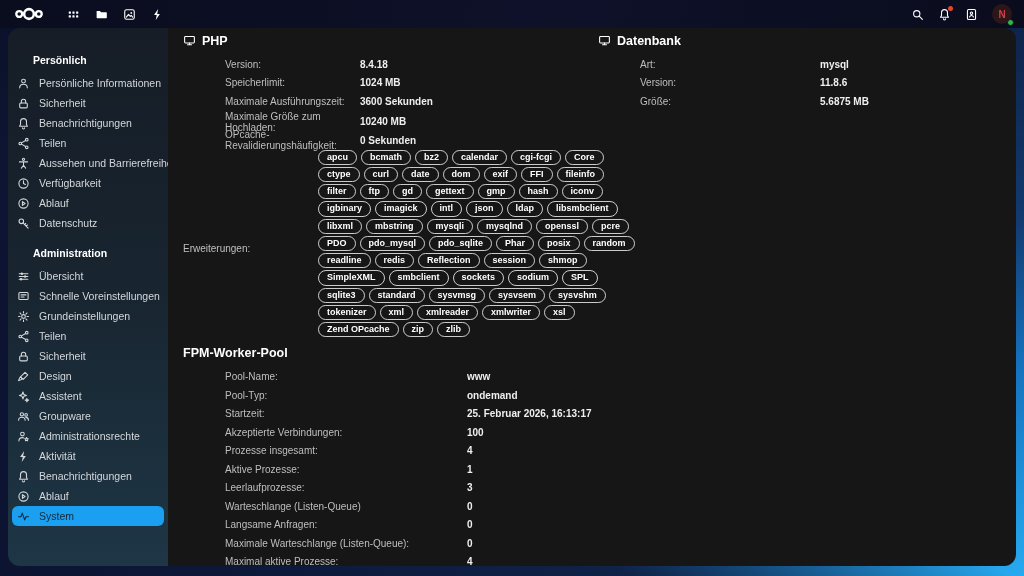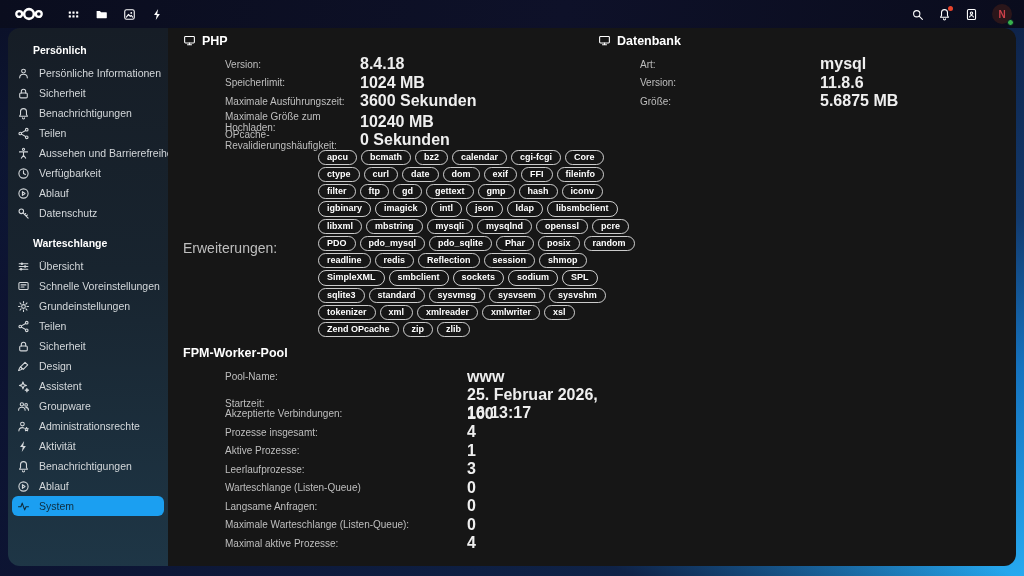--- a/index.html
+++ b/index.html
@@ -32,45 +32,45 @@
     background:var(--online,#37b24d); border:1px solid #0a121e; }
 
   
   .panel{
     position:absolute; left:8px; top:28px; width:1008px; height:538px;
     border-radius:12px; overflow:hidden; display:flex;
   }
   .sidebar{
     width:160px; flex:none; overflow:hidden;
     background:linear-gradient(180deg,#161d26 0%,#18242f 45%,#1e3646 100%);
-    padding:12px 4px;
+    padding:22px 4px;
   }
   .cap{ font-size:10.5px; font-weight:bold; color:#fff; margin:4px 0 7px 21px; }
   .cap.second{ margin-top:14px; }
   .s-item{ display:flex; align-items:center; gap:9px; height:20px; padding:0 6px 0 5px;
     border-radius:6px; color:#d4d8db; font-size:10.5px; cursor:pointer; white-space:nowrap; }
   .s-item svg{ width:13px; height:13px; flex:none; }
   .s-item.active{ background:var(--accent,#1b9ff1); color:#0e2c3d; }
   .s-item.active svg{ color:#0e2c3d; }
 
   .main{
     flex:1; background:#161616; overflow:hidden;
     padding:4px 10px 0 15px;
     display:grid; grid-template-columns:415px 1fr; align-content:start;
   }
   .sec-h{ display:flex; gap:6px; color:#fff; font-size:12.5px; font-weight:bold;
     margin:2px 0 5px; height:16px; }
   .sec-h .hic svg{ width:13px; height:13px; color:#fff; display:block; }
   .kvs{ --lcol:135px; }
   .kv{ display:grid; grid-template-columns:var(--lcol) 1fr; align-items:center; height:18.5px;margin-left:42px; }
   .kv .lbl{ color:#bfbfbf; font-size:10px; }
-  .kv .val{ color:#efefef; font-size:16px; font-weight:bold; }
+  .kv .val{ color:#efefef; font-size:10px; font-weight:bold; }
 
   .ext{ display:grid; grid-template-columns:135px 1fr; align-items:center; margin:2px 0 4px; }
-  .ext > .lbl{ color:#bfbfbf; font-size:14px; align-self:center;margin-top:10px; }
+  .ext > .lbl{ color:#bfbfbf; font-size:10px; align-self:center;margin-top:10px; }
   .pills{ display:flex; flex-direction:column; gap:2px; }
   .pill-row{ display:flex; gap:4px; }
   .pill{ border:1px solid rgba(255,255,255,.78); border-radius:9px; padding:1px 8px;
     font-size:9px; font-weight:bold; color:#fff; line-height:1.25; white-space:nowrap; }
 
   .fpm-h{ margin-top:9px; }
 </style>
 </head>
 <body>
 
@@ -199,21 +199,21 @@
           <span>Ablauf</span>
         </div>
         <div class="s-item">
           <svg viewBox="0 0 24 24" fill="none" stroke="currentColor" stroke-width="2" stroke-linecap="round" stroke-linejoin="round">
             <circle cx="8" cy="8" r="4.2"></circle>
             <path d="M11 11l9.5 9.5M17 17l2.3-2.3M14 14l2-2"></path>
           </svg>
           <span>Datenschutz</span>
         </div>
       </div>
-    <div class="cap second">Warteschlange</div>
+    <div class="cap second">Administration</div>
     <div>
         <div class="s-item">
           <svg viewBox="0 0 24 24" fill="none" stroke="currentColor" stroke-width="2" stroke-linecap="round" stroke-linejoin="round">
             <path d="M4 7h16M4 12h16M4 17h16"></path>
             <circle cx="9" cy="7" r="2.2" fill="currentColor" stroke="none"></circle>
             <circle cx="15" cy="12" r="2.2" fill="currentColor" stroke="none"></circle>
             <circle cx="7.5" cy="17" r="2.2" fill="currentColor" stroke="none"></circle>
           </svg>
           <span>Übersicht</span>
         </div>
@@ -431,20 +431,24 @@
         </div>
       </section>
       <section>
         <h2 class="sec-h fpm-h">
           <span>FPM-Worker-Pool</span>
         </h2>
         <div class="kvs" style="--lcol:242px">
             <div class="kv">
               <span class="lbl">Pool-Name:</span>
               <span class="val">www</span>
+            </div>
+            <div class="kv">
+              <span class="lbl">Pool-Typ:</span>
+              <span class="val">ondemand</span>
             </div>
             <div class="kv">
               <span class="lbl">Startzeit:</span>
               <span class="val">25. Februar 2026, 16:13:17</span>
             </div>
             <div class="kv">
               <span class="lbl">Akzeptierte Verbindungen:</span>
               <span class="val">100</span>
             </div>
             <div class="kv">

